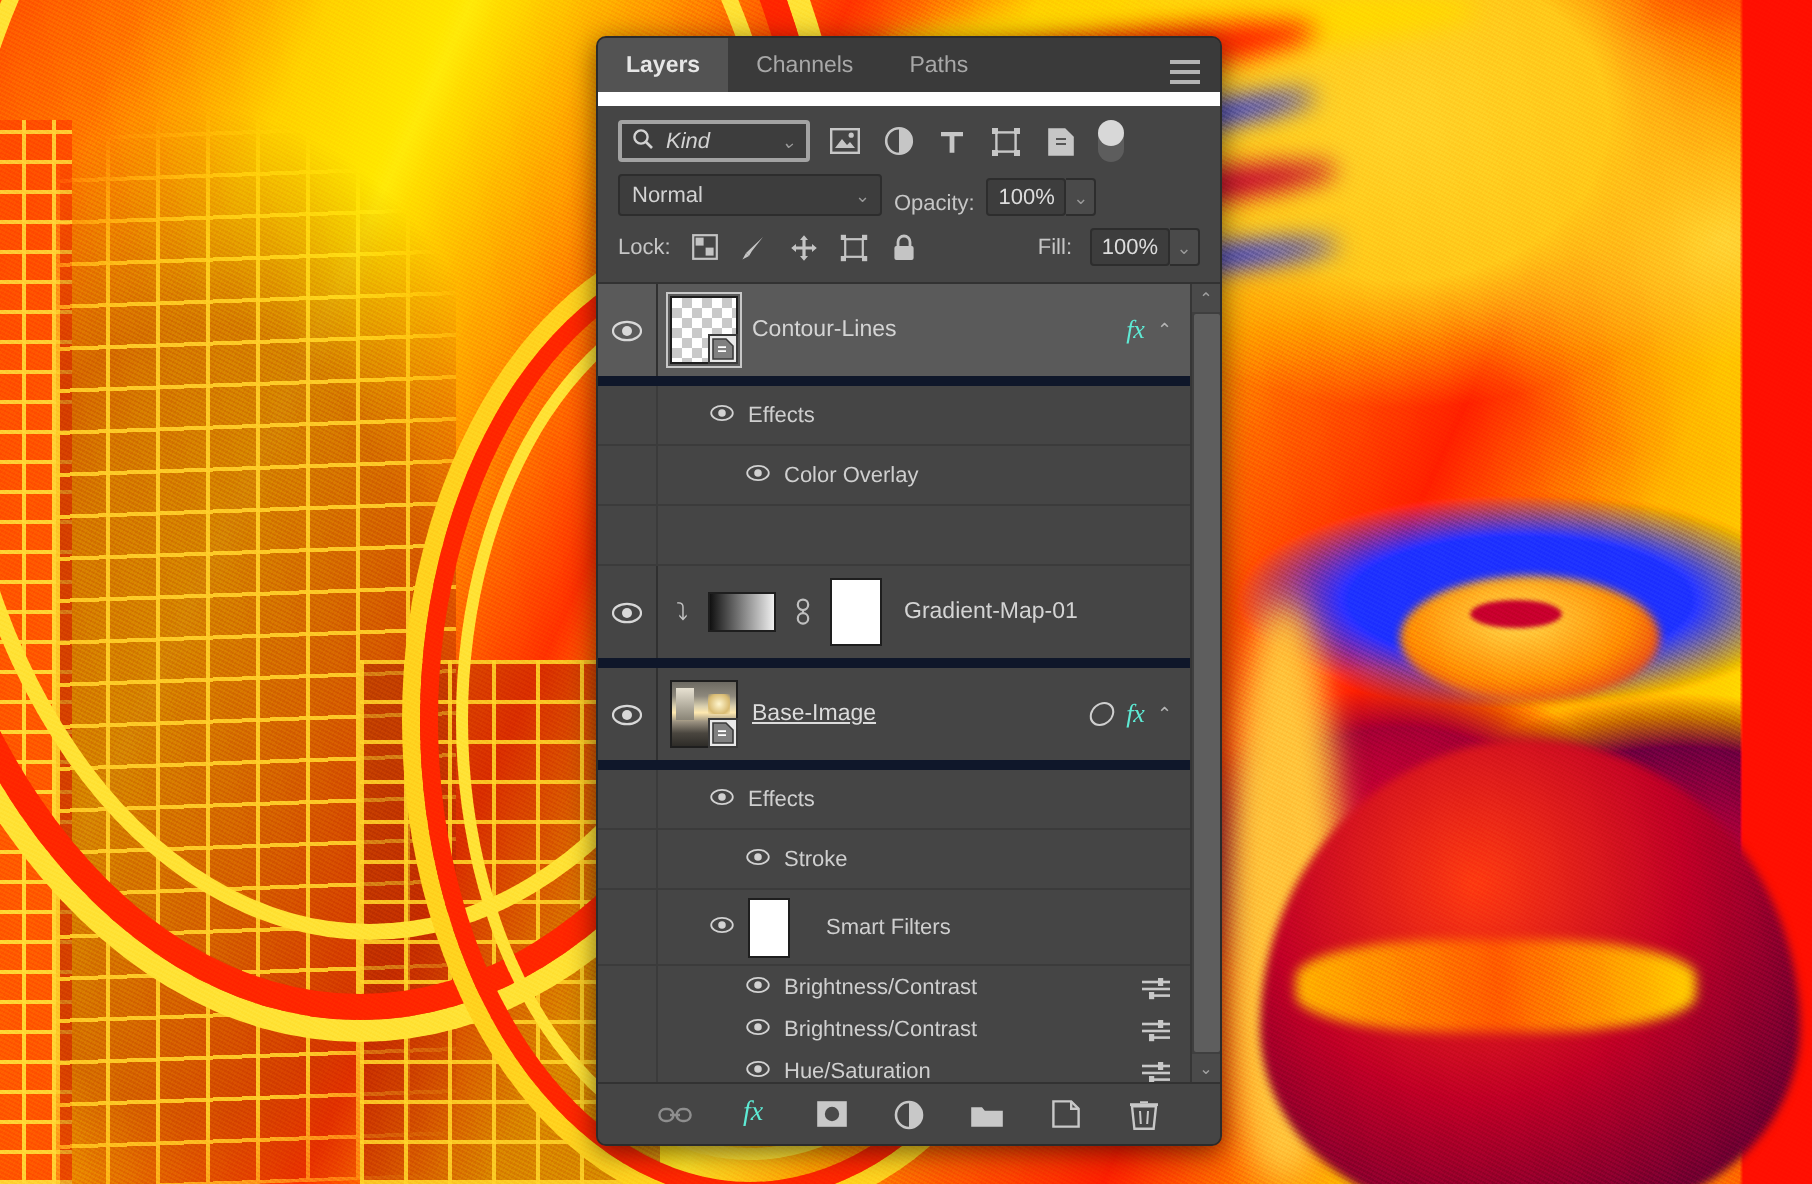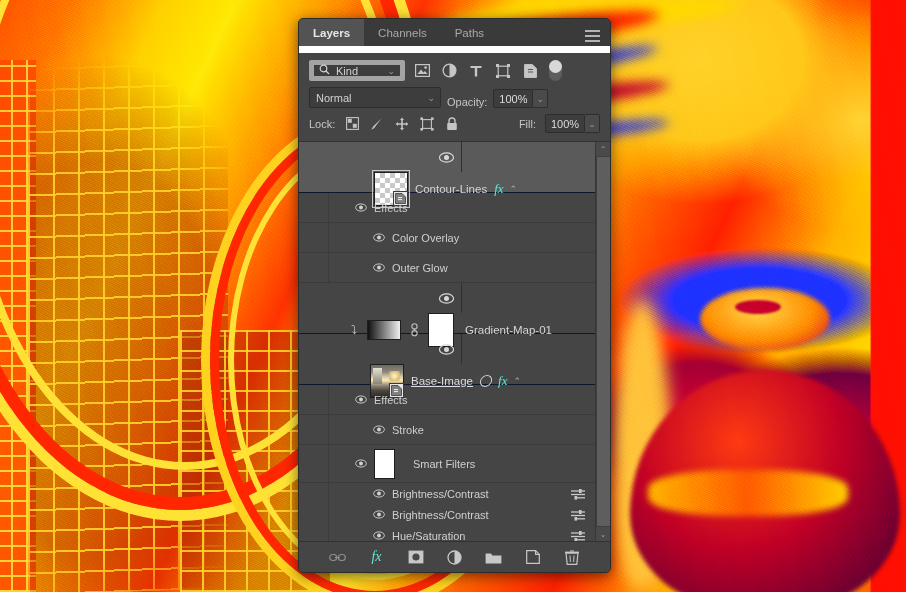--- a/index.html
+++ b/index.html
@@ -115,22 +115,22 @@
          color:#a8a8a8; cursor:default; }
   .tab.active { background:#535353; color:#e6e6e6; font-weight:bold; }
   .panel-menu { position:absolute; right:10px; top:11px; width:15px; height:12px;
                 display:flex; flex-direction:column; justify-content:space-between; cursor:default; }
   .panel-menu i { display:block; height:2px; background:#b4b4b4; }
 
   
   .filter-row { display:flex; align-items:center; gap:7px; padding:7px 10px 6px 10px; flex:0 0 auto; }
   .kind-select {
     display:flex; align-items:center; gap:6px;
-    width:96px; height:21px; background:#3d3d3d; border:5px solid #a3a3a3;
-    border-radius:2px; padding:0 5px; color:#d2d2d2; font-size:11px; position:relative;
+    width:96px; height:21px; background:#3d3d3d; border:2px solid #a3a3a3;
+    border-radius:2px; padding:0 5px; color:#d2d2d2; font-size:11px; position:relative;font-style:italic;
   }
   .kind-select .caret { position:absolute; right:5px; color:#9a9a9a; font-size:9px; }
   .ficon { width:20px; height:20px; display:flex; align-items:center; justify-content:center;
            color:#c6c6c6; }
   .ficon svg { display:block; }
   .toggle-pill { width:13px; height:21px; border-radius:7px; background:#5d5d5d;
                  position:relative; margin-left:2px; }
   .toggle-pill:after { content:''; position:absolute; left:0; top:0; width:13px; height:13px;
                        border-radius:50%; background:#d8d8d8; }
 
@@ -159,21 +159,21 @@
   .list { flex:1 1 auto; overflow:hidden; position:relative; }
   .scrollbar { width:15px; background:#3f3f3f; border-left:1px solid #363636;
                display:flex; flex-direction:column; align-items:center; }
   .sb-arrow { height:14px; width:15px; display:flex; align-items:center; justify-content:center;
               color:#a0a0a0; font-size:8px; background:#4a4a4a; }
   .sb-track { flex:1 1 auto; width:15px; background:#3f3f3f; padding:1px; }
   .sb-thumb { width:13px; height:100%; background:#5e5e5e; border-radius:1px; }
 
   .row { display:flex; align-items:center; height:30px; position:relative;
          border-bottom:1px solid #3b3b3b; }
-  .row.layer { height:51px; border-bottom:1px solid #0f172a;flex-direction:column; }
+  .row.layer { height:51px; border-bottom:5px solid #0f172a; }
   .row.selected { background:#5a5a5a; }
   .eye-cell { width:30px; display:flex; align-items:center; justify-content:center; flex:0 0 30px;
               border-right:1px solid #3b3b3b; height:100%; }
   .row.layer .eye-cell { border-right:1px solid #303030; }
   .eye { width:15px; height:11px; }
   .eye-sm { width:12px; height:9px; }
   .content { display:flex; align-items:center; flex:1 1 auto; height:100%; padding-left:6px; gap:7px; min-width:0; }
   .lname { color:#d4d4d4; font-size:11.5px; white-space:nowrap; }
   .lname.editing { text-decoration:underline; color:#dcdcdc; }
   .sub { color:#cfcfcf; font-size:11px; white-space:nowrap; }
@@ -419,29 +419,20 @@
                   <ellipse cx="6.5" cy="5" rx="6" ry="4" fill="none" stroke="#d2d2d2" stroke-width="1"></ellipse>
                   <circle cx="6.5" cy="5" r="2.1" fill="#d2d2d2"></circle>
                 </svg>
             </span>
             <span class="sub">Color Overlay</span>
           </div>
         </div>
 
         <div class="row">
           <div class="eye-cell"></div>
-          <div class="content indent-2">
-            <span>
-              <svg class="eye-sm" viewBox="0 0 13 10">
-                  <ellipse cx="6.5" cy="5" rx="6" ry="4" fill="none" stroke="#d2d2d2" stroke-width="1"></ellipse>
-                  <circle cx="6.5" cy="5" r="2.1" fill="#d2d2d2"></circle>
-                </svg>
-            </span>
-            <span class="sub">Outer Glow</span>
-          </div>
         </div>
 
         <div class="row layer">
           <div class="eye-cell">
             <svg class="eye" viewBox="0 0 15 11">
                 <ellipse cx="7.5" cy="5.5" rx="7" ry="4.6" fill="none" stroke="#d8d8d8" stroke-width="1.1"></ellipse>
                 <circle cx="7.5" cy="5.5" r="2.5" fill="#d8d8d8"></circle>
               </svg>
           </div>
           <div class="content">

